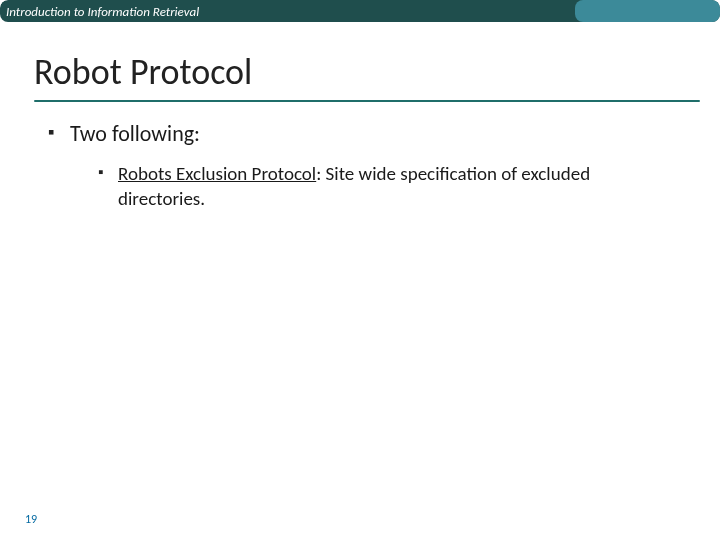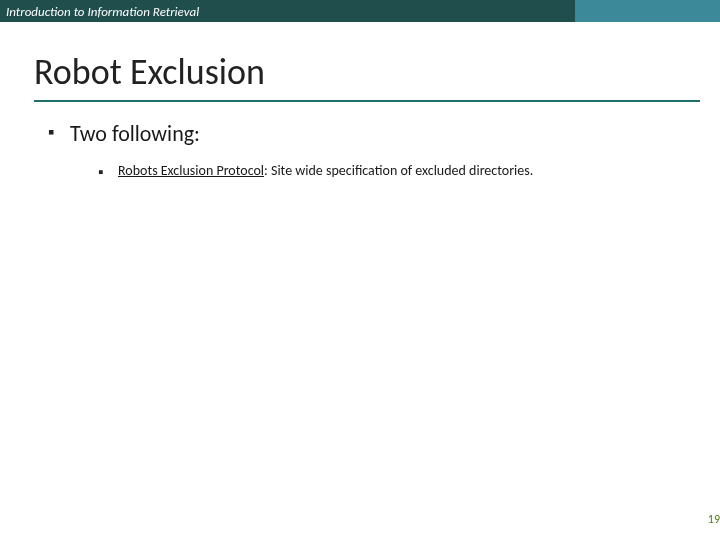--- a/index.html
+++ b/index.html
@@ -1,15 +1,15 @@
 <!DOCTYPE html>
 <html><head>
   <meta charset="utf-8">
   <style>
-    * { margin: 0; padding: 0; box-sizing: border-box; }
+    * { margin: 0; padding: 0; box-sizing: border-box; border-radius: 8px; }
     body {
       width: 720px;
       height: 540px;
       background: #fff;
       font-family: Calibri, "Segoe UI", Arial, sans-serif;
       position: relative;
       overflow: hidden;
     }
     .header-bar {
       width: 100%;
@@ -70,52 +70,53 @@
       font-size: 18px;
     }
     ul.level2 {
       list-style: none;
       padding-left: 28px;
       margin-top: 14px;
     }
     ul.level2 > li {
       position: relative;
       padding-left: 20px;
-      font-size: 14px;
+      font-size: 19px;
       color: #1a1a1a;
       line-height: 1.3;
       margin-bottom: 6px;
     }
     ul.level2 > li::before {
       content: "▪";
       position: absolute;
       left: 0;
       top: 1px;
       color: #222;
       font-size: 15px;
     }
     .underline { text-decoration: underline; }
     .page-number {
       position: absolute;
       bottom: 14px;
       width: 100%;
-      text-align: right;
+      text-align: left;
       font-size: 12px;
-      color: #4d7c0f;
+      color: #0369a1;
+      padding-left: 25px;
     }
   </style>
 </head>
 <body>
 
 <div class="header-bar">
   <div class="accent"></div>
   <span class="header-text">Introduction to Information Retrieval</span>
 </div>
 
-<h1 class="slide-title">Robot Exclusion</h1>
+<h1 class="slide-title">Robot Protocol</h1>
 <hr class="title-rule">
 
 <div class="content">
   <ul class="level1">
     <li>
       <span>Two following:</span>
       <ul class="level2">
         <li>
           <span class="underline">Robots Exclusion Protocol</span><span>: Site wide specification of excluded directories.</span>
         </li>

